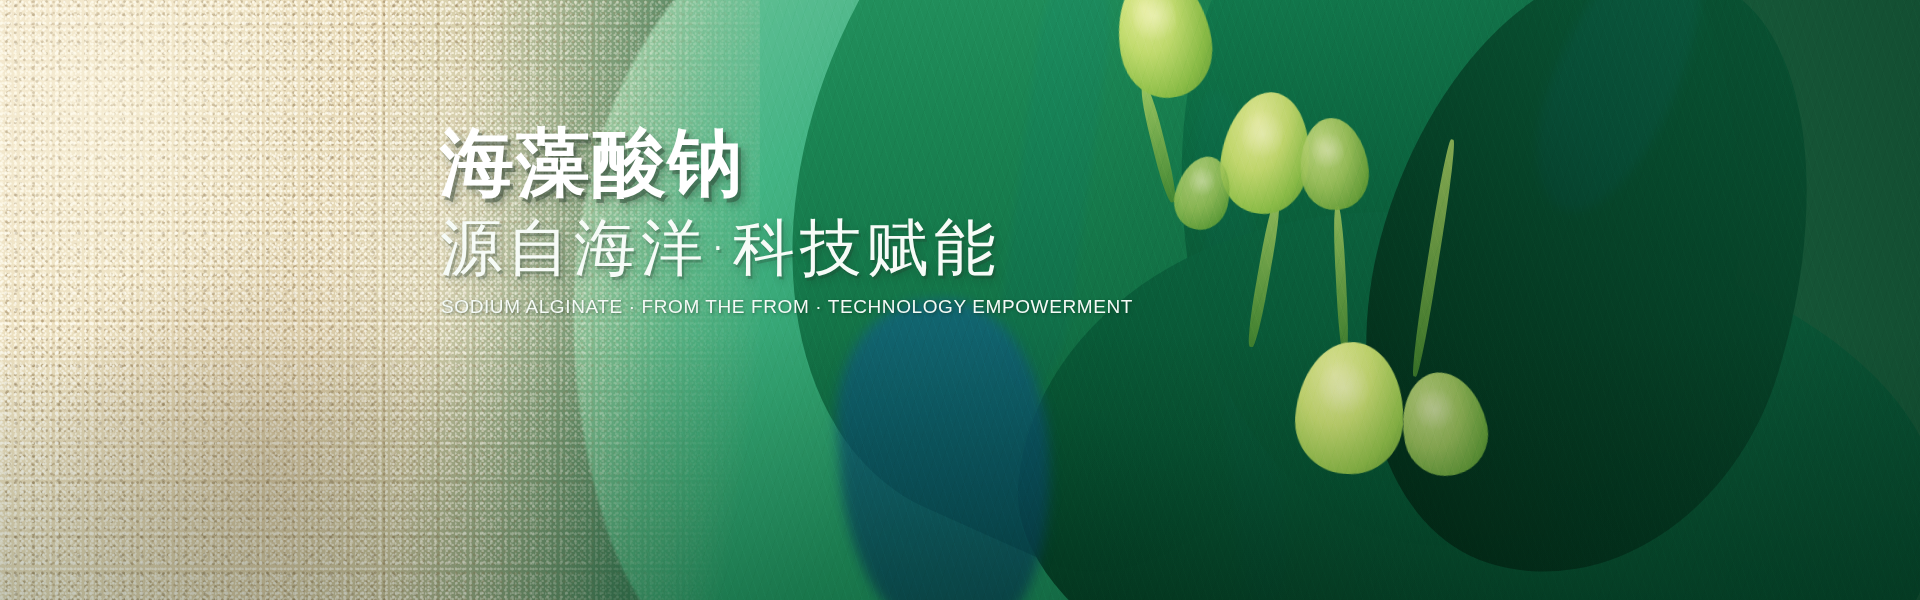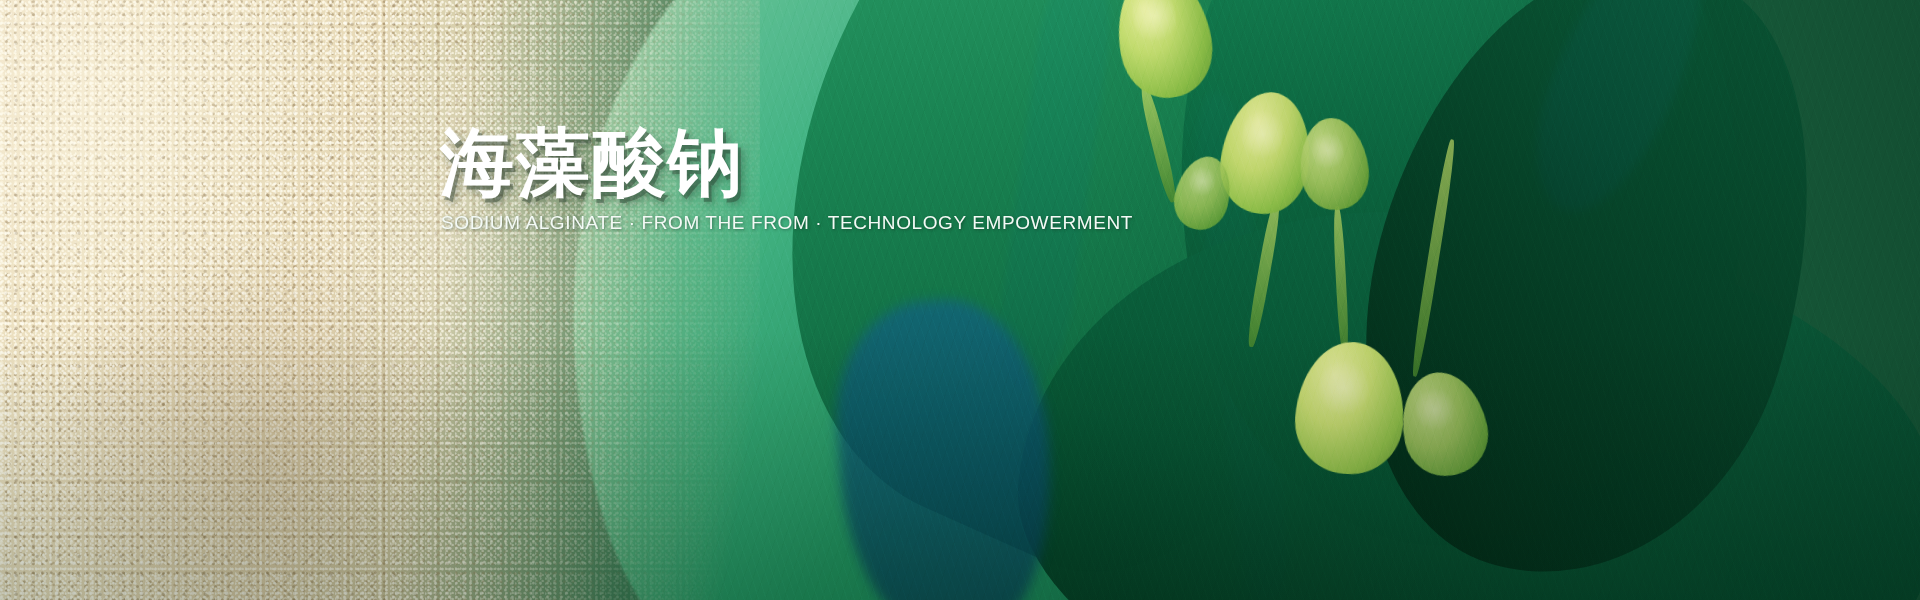--- a/index.html
+++ b/index.html
@@ -292,16 +292,17 @@
     <div class="bg-powder"></div>
     <div class="powder-grain"></div>
     <div class="powder-grain-2"></div>
     <div class="powder-shade"></div>
 
     <div class="bg-vignette"></div>
   </div>
 
   <div class="copy">
     <h1 class="headline">海藻酸钠</h1>
+    <h2 class="subheadline">源自海洋·科技赋能</h2>
     <p class="tagline">SODIUM ALGINATE · FROM THE FROM  ·  TECHNOLOGY EMPOWERMENT</p>
   </div>
 
 </div>
 
 </body></html>

